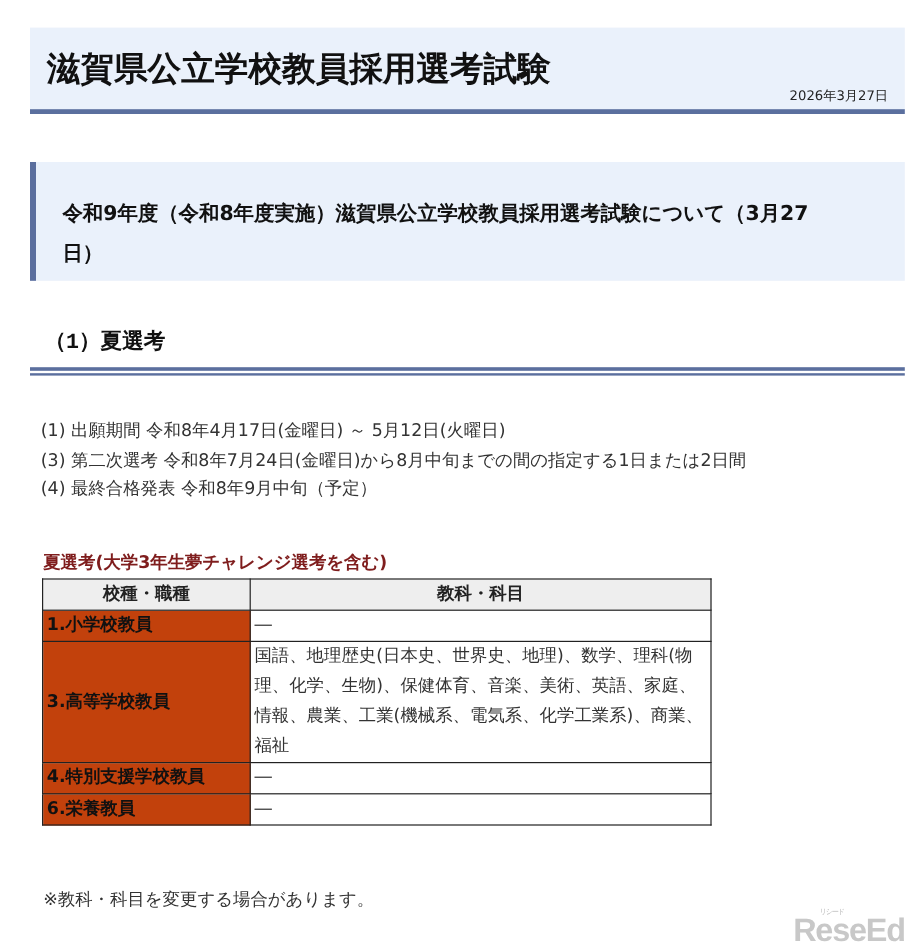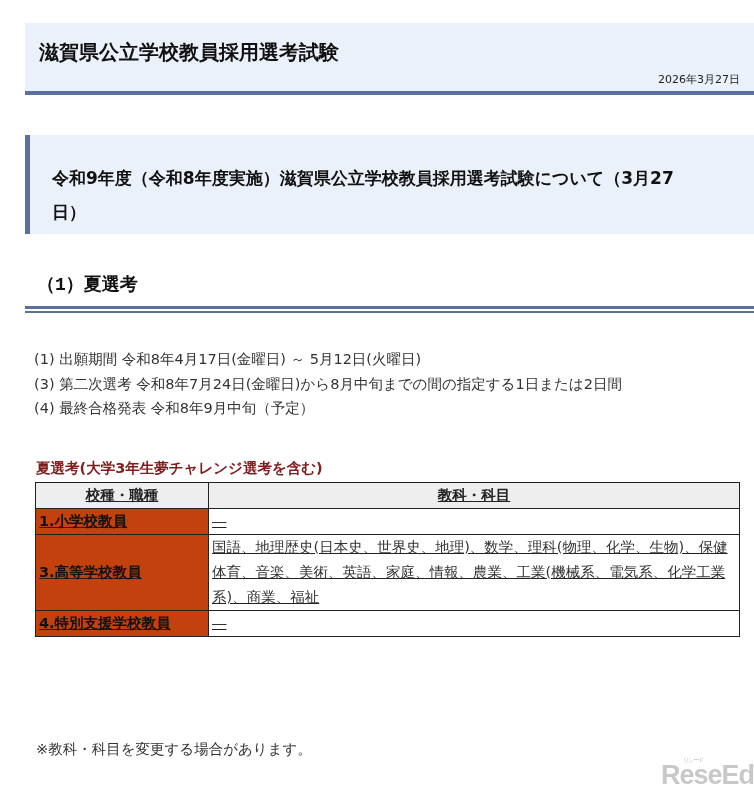--- a/index.html
+++ b/index.html
@@ -1,34 +1,34 @@
 <!DOCTYPE html>
 <html><head>
 <meta charset="utf-8">
 <style>
   html, body { margin:0; padding:0; background:#ffffff; }
   body { width:754px; height:792px; position:relative; overflow:hidden;
          font-family:"DejaVu Sans", sans-serif; color:#222; }
   .title-box { position:absolute; left:25px; top:23px; width:729px; height:68px;
                background:#eaf1fb; border-bottom:4px solid #5b6f9e; }
-  .title-box h1 { margin:0; position:absolute; left:14px; top:16px; font-size:20px;
+  .title-box h1 { margin:0; position:absolute; left:14px; top:16px; font-size:28px;
                   font-weight:bold; color:#111; letter-spacing:0px; }
   .title-box .date { position:absolute; right:14px; top:49px; font-size:11px; color:#222; }
   .sub-box { position:absolute; left:25px; top:135px; width:729px; height:99px;
              background:#eaf1fb; border-left:5px solid #5b6f9e; box-sizing:border-box; }
   .sub-box h2 { margin:12px; position:absolute; left:10px; top:14px; right:40px;
                 font-size:17px; font-weight:bold; line-height:34px; color:#111; }
   .sec-head { position:absolute; left:25px; top:272px; width:729px;font-family:Liberation Mono, monospace; }
   .sec-head h3 { margin:0 0 0 12px; font-size:18px; font-weight:bold; color:#111; }
   .sec-head .rule { margin-top:10px; height:3px; background:#5b6f9e; }
   .sec-head .rule2 { margin-top:2px; height:2px; background:#5b6f9e; }
   .sched { position:absolute; left:34px; top:347px; font-size:14.5px; line-height:24.5px; color:#333; }
   .sched div { white-space:nowrap; }
   .tbl-cap { position:absolute; left:36px; top:459px; font-size:14.5px; font-weight:bold; color:#7f1d1d;text-align:center; }
-  table { position:absolute; left:35px; top:482px; width:705px; border-collapse:collapse; font-size:14.5px;text-decoration:underline; }
+  table { position:absolute; left:35px; top:482px; width:558px; border-collapse:collapse; font-size:14.5px; }
   td, th { border:1px solid #222; padding:0 3px; line-height:25px; }
   th { background:#eeeeee; font-weight:bold; text-align:center; height:25px; }
   td.k { background:#c2410c; font-weight:bold; width:166px; color:#111; }
   td.v { color:#333; }
   .note { position:absolute; left:36px; top:740px; font-size:14.5px; color:#333; }
   .logo { position:absolute; right:0px; top:760px; font-size:27px; font-weight:bold;
           color:#c8c8c8; font-family:"Liberation Sans", sans-serif; letter-spacing:-1px; }
   .logo small { position:absolute; left:22px; top:-4px; font-size:6px; font-weight:normal; color:#bbb; }
 </style>
 </head>
@@ -68,20 +68,24 @@
     <td class="v">―</td>
   </tr>
   <tr>
     <td class="k">3.高等学校教員</td>
     <td class="v">国語、地理歴史(日本史、世界史、地理)、数学、理科(物理、化学、生物)、保健体育、音楽、美術、英語、家庭、情報、農業、工業(機械系、電気系、化学工業系)、商業、福祉</td>
   </tr>
   <tr>
     <td class="k">4.特別支援学校教員</td>
     <td class="v">―</td>
   </tr>
+  <tr>
+    <td class="k">6.栄養教員</td>
+    <td class="v">―</td>
+  </tr>
 </tbody>
   </table>
 
 <div class="note">※教科・科目を変更する場合があります。</div>
 
 <div class="logo">
   <small>リシード</small>
   <span>ReseEd</span>
 </div>
 

